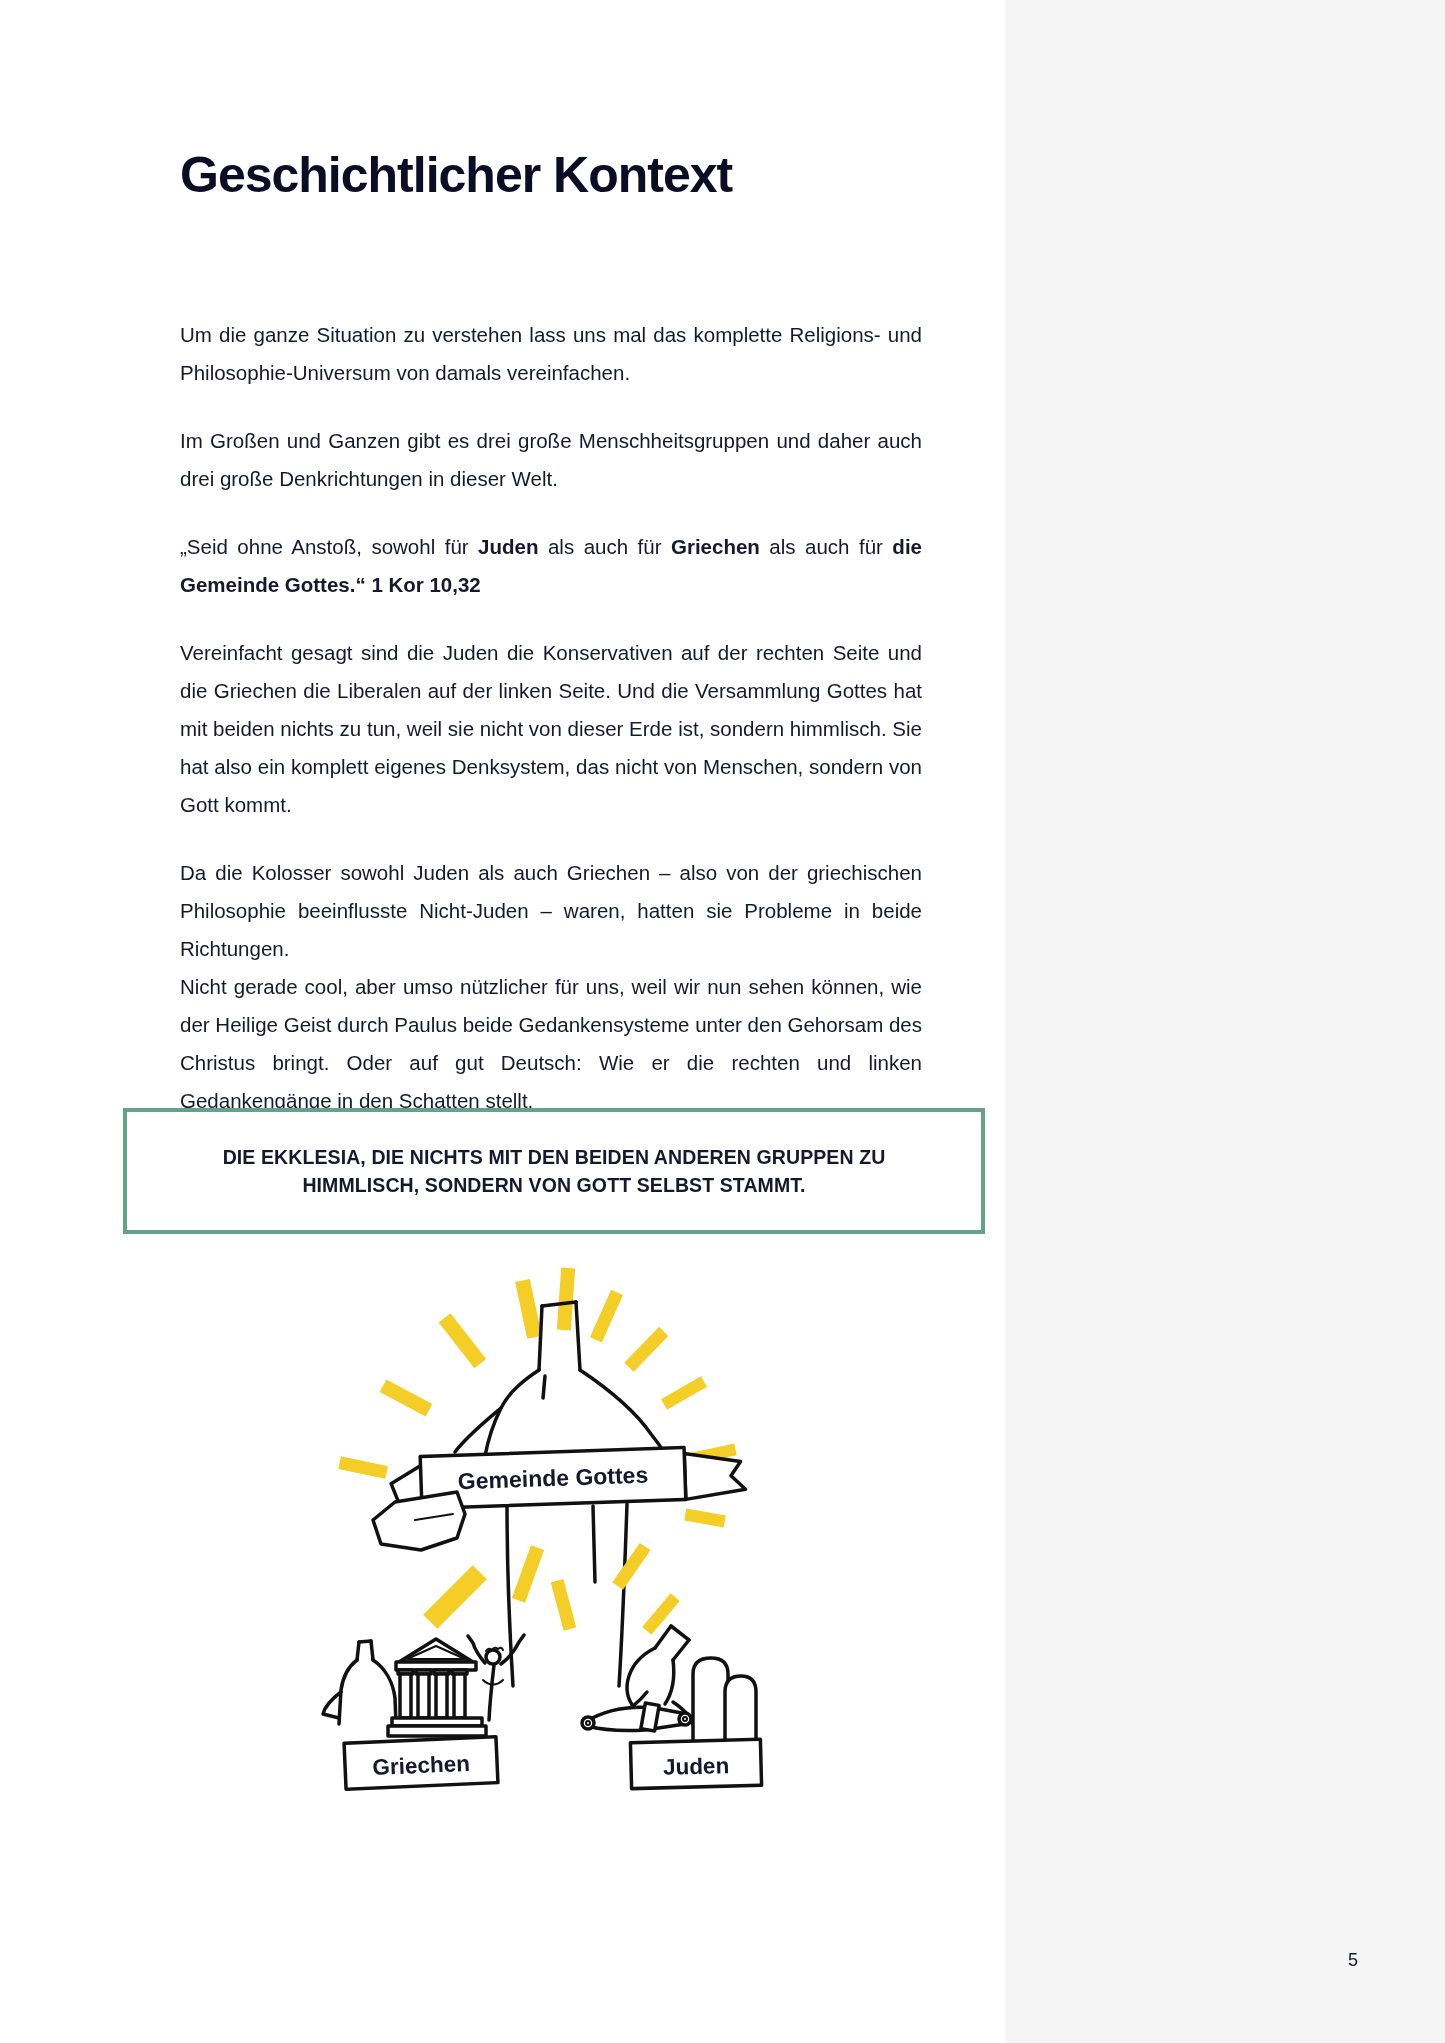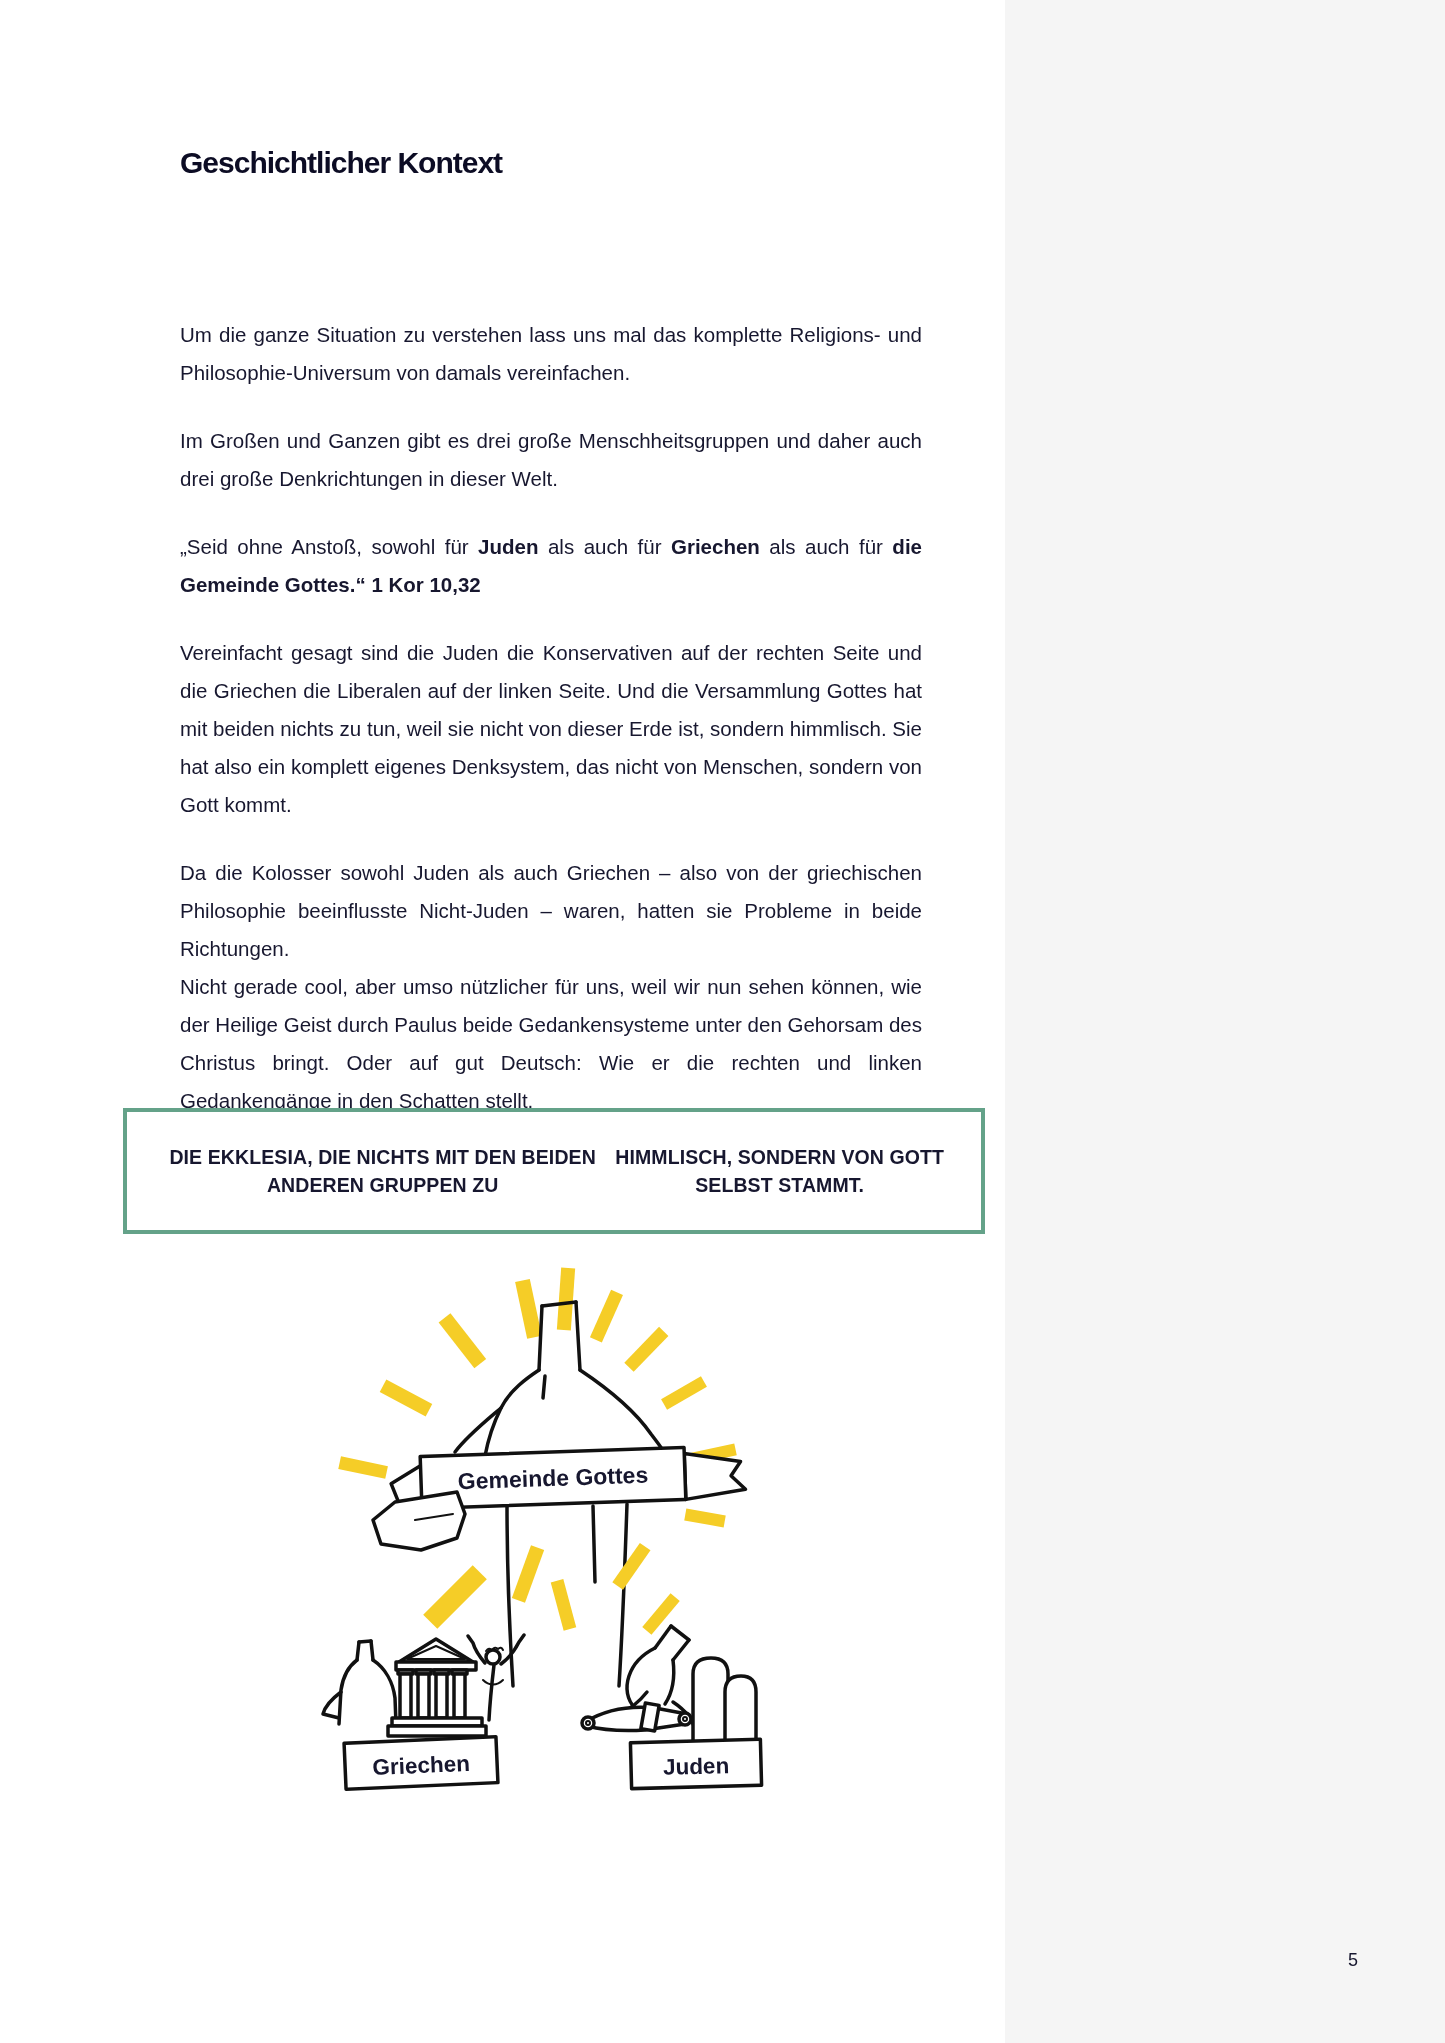--- a/index.html
+++ b/index.html
@@ -23,37 +23,37 @@
   .gray-panel{
     position:absolute;left:1005px;top:0;width:440px;height:2043px;
     background:var(--panel);
   }
   .page-number{
     position:absolute;left:1348px;top:1950px;
     font-size:18px;color:var(--text);
   }
   .page-title{
     position:absolute;left:180px;top:146px;margin:0;
-    font-size:30px;font-weight:bold;letter-spacing:-1px;
+    font-size:50px;font-weight:bold;letter-spacing:-1px;
     color:var(--title);
     white-space:nowrap;
   }
   .text-block{
     position:absolute;left:180px;top:316px;width:742px;
     font-size:20.5px;line-height:38px;
     text-align:justify;
   }
   .text-block p{margin:0 0 30px 0;}
   .scripture-quote{}
   .scripture-quote b{font-weight:bold;}
   .callout-box{
     position:absolute;left:123px;top:1108px;width:862px;min-height:126px;
     border:4px solid var(--green);
     background:#ffffff;
-    display:flex;flex-direction:row;justify-content:center;align-items:center;
+    display:flex;flex-direction:column;justify-content:center;align-items:center;
     padding:10px 30px;
     text-align:center;
     font-weight:bold;font-size:19.5px;line-height:28.5px;
     color:var(--text);
     letter-spacing:0.1px;
   }
   .illustration{
     position:absolute;left:295px;top:1262px;width:560px;height:560px;
   }
   .illustration svg{display:block;width:100%;height:100%;}

